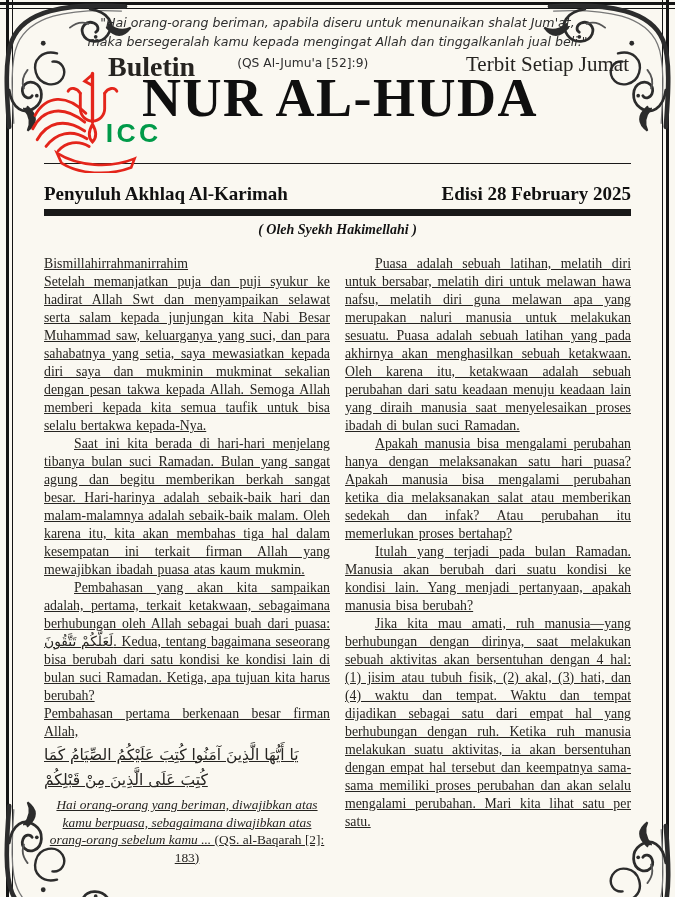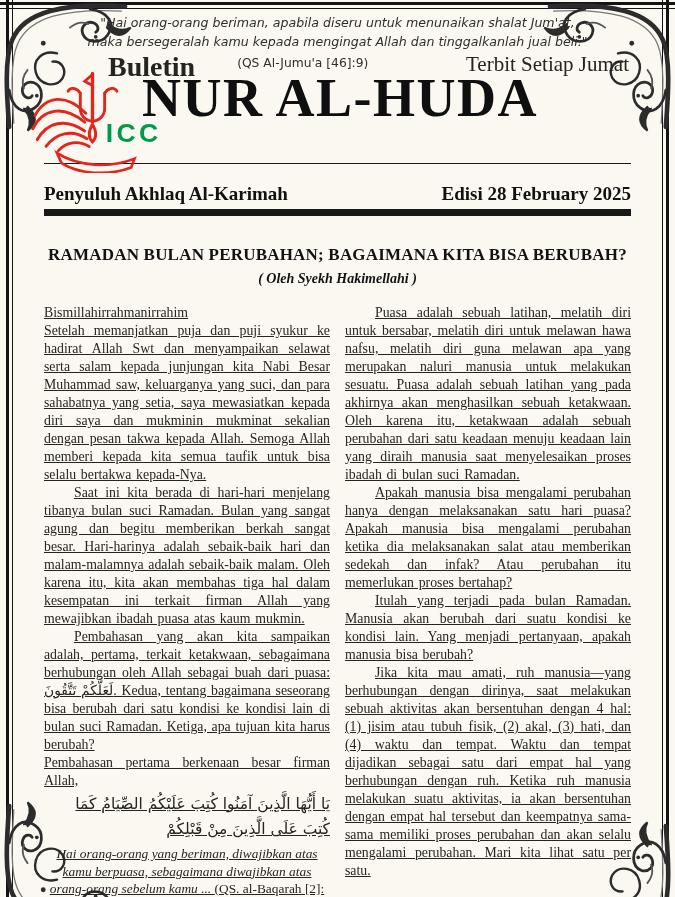--- a/index.html
+++ b/index.html
@@ -35,21 +35,21 @@
   .tagline,.edition{font-weight:bold;font-size:19px;color:#111;}
   .rule-thick{height:7px;background:#191919;margin-top:4px;}
   
   .art-title{text-align:center;font-weight:bold;font-size:17px;letter-spacing:.2px;
              margin-top:29px;color:#121212;}
   .byline{text-align:center;font-weight:bold;font-size:14px;margin-top:6px;color:#121212;font-style:italic;}
   .cols{display:flex;gap:15px;margin-top:17px;}
   .col{flex:1;min-width:0;}
   .para{margin:0;font-size:13.8px;line-height:18.0px;text-align:justify;word-spacing:.09em;text-decoration:underline;}
   .para.indent{text-indent:30px;}
-  .para.arabic{text-align:right;direction:rtl;font-family:"DejaVu Sans",sans-serif;
+  .para.arabic{text-align:left;direction:rtl;font-family:"DejaVu Sans",sans-serif;
                font-size:15.5px;line-height:1.65;word-spacing:0;margin:2px 0;}
   .para.trans{text-align:center;font-style:italic;font-size:13.4px;line-height:17.6px;word-spacing:0;}
   .para.trans .ref{font-style:normal;}
 </style>
 </head>
 <body>
 
 <div class="page">
 
   <div class="fl top-thick"></div>
@@ -90,21 +90,21 @@
       <use href="#flourish"></use>
     </svg>
 
   <div class="content">
 
     <div class="quote">"Hai orang-orang beriman, apabila diseru untuk menunaikan shalat Jum'at,
 maka bersegeralah kamu kepada mengingat Allah dan tinggalkanlah jual beli."</div>
 
     <div class="mast-row2">
       <span class="kicker">Buletin</span>
-      <span class="qsref">(QS Al-Jumu'a [46]:9)</span>
+      <span class="qsref">(QS Al-Jumu'a [52]:9)</span>
       <span class="freq">Terbit Setiap Jumat</span>
     </div>
 
     <div class="title-row">
       <svg class="logo" viewBox="0 0 135 94" width="150" height="104">
         <g fill="none" stroke="#e4251b" stroke-width="2.6" stroke-linecap="round">
           <path d="M52,40 C34,22 16,24 6,42"></path>
           <path d="M51,48 C31,32 13,36 4,54"></path>
           <path d="M51,56 C33,44 17,48 8,64"></path>
           <path d="M53,63 C39,54 25,58 16,70"></path>
@@ -124,21 +124,20 @@
 
     <div class="rule-thin"></div>
 
     <div class="mast-row4">
       <span class="tagline">Penyuluh Akhlaq Al-Karimah</span>
       <span class="edition">Edisi 28 February 2025</span>
     </div>
 
     <div class="rule-thick"></div>
 
-    <div class="art-title">RAMADAN BULAN PERUBAHAN; BAGAIMANA KITA BISA BERUBAH?</div>
     <div class="byline">( Oleh Syekh Hakimellahi )</div>
 
     <div class="cols">
       <div class="col">
           <p class="para plain">Bismillahirrahmanirrahim</p>
           <p class="para plain">Setelah memanjatkan puja dan puji syukur ke hadirat Allah Swt dan menyampaikan selawat serta salam kepada junjungan kita Nabi Besar Muhammad saw, keluarganya yang suci, dan para sahabatnya yang setia, saya mewasiatkan kepada diri saya dan mukminin mukminat sekalian dengan pesan takwa kepada Allah. Semoga Allah memberi kepada kita semua taufik untuk bisa selalu bertakwa kepada-Nya.</p>
           <p class="para indent">Saat ini kita berada di hari-hari menjelang tibanya bulan suci Ramadan. Bulan yang sangat agung dan begitu memberikan berkah sangat besar. Hari-harinya adalah sebaik-baik hari dan malam-malamnya adalah sebaik-baik malam. Oleh karena itu, kita akan membahas tiga hal dalam kesempatan ini terkait firman Allah yang mewajibkan ibadah puasa atas kaum mukmin.</p>
           <p class="para indent">Pembahasan yang akan kita sampaikan adalah, pertama, terkait ketakwaan, sebagaimana berhubungan oleh Allah sebagai buah dari puasa: لَعَلَّكُمْ تَتَّقُونَ. Kedua, tentang bagaimana seseorang bisa berubah dari satu kondisi ke kondisi lain di bulan suci Ramadan. Ketiga, apa tujuan kita harus berubah?</p>
           <p class="para plain">Pembahasan pertama berkenaan besar firman Allah,</p>
           <p class="para arabic">يَا أَيُّهَا الَّذِينَ آمَنُوا كُتِبَ عَلَيْكُمُ الصِّيَامُ كَمَا كُتِبَ عَلَى الَّذِينَ مِنْ قَبْلِكُمْ</p>

